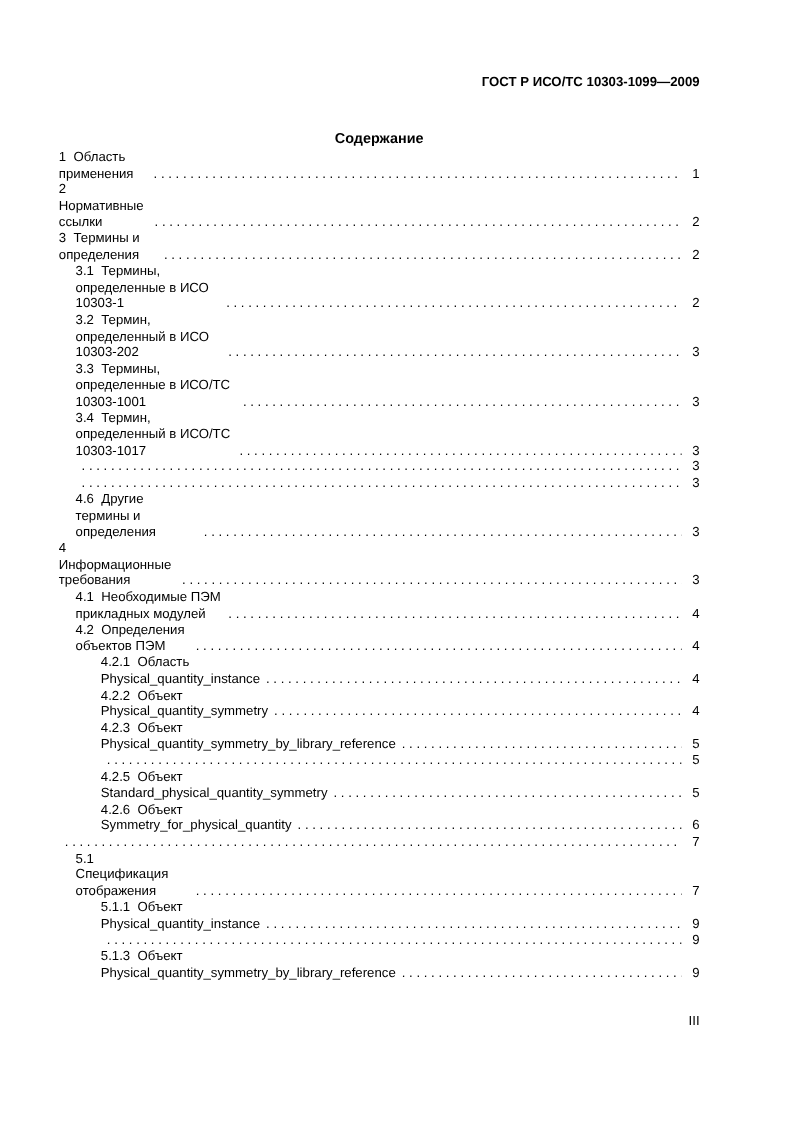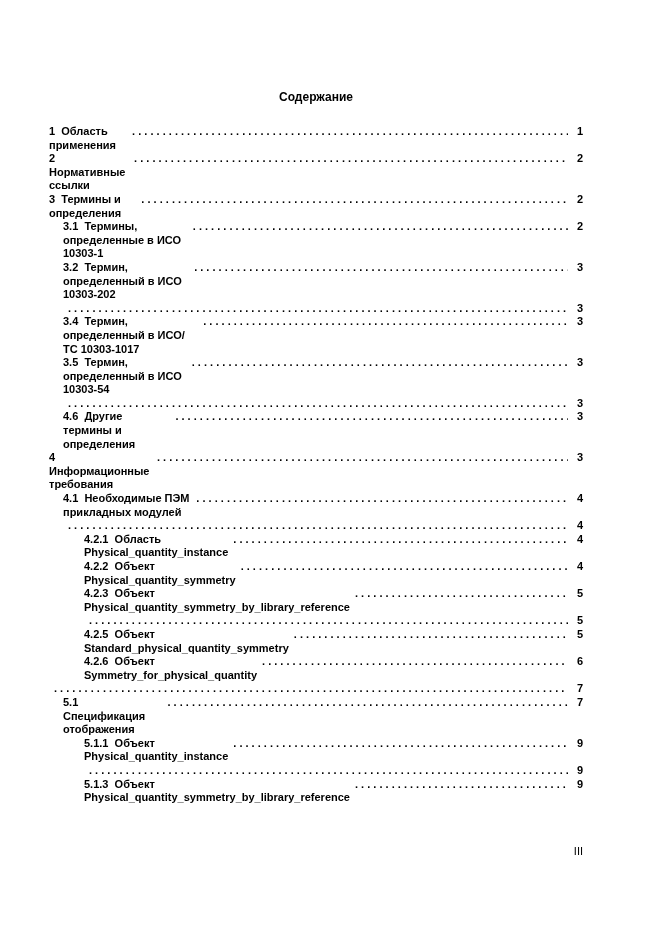--- a/index.html
+++ b/index.html
@@ -19,39 +19,38 @@
     top: 63px;
     left: 49px;
     right: 78px;
     text-align: right;
     font-weight: bold;
     font-size: 11px;
     white-space: nowrap;
   }
   .doc-title {
     position: absolute;
-    top: 90px;
+    top: 108px;
     left: 49px;
     right: 78px;
     text-align: center;
     font-weight: bold;
     font-size: 12px;
   }
   .toc {
     position: absolute;
     top: 125px;
     left: 49px;
     right: 78px;
   }
   .toc-row {
     display: flex;
-    align-items: flex-start;
+    align-items: flex-end;
     line-height: 13.6px;
     min-height: 13.6px;
-    font-weight: bold;
   }
   .indent-0 { padding-left: 0; }
   .indent-1 { padding-left: 14px; }
   .indent-2 { padding-left: 35px; }
   .toc-label { white-space: pre-wrap; }
   .toc-leader {
     flex: 1 1 auto;
     overflow: hidden;
     white-space: nowrap;
     margin: 0 2px 0 5px;
@@ -71,20 +70,21 @@
     left: 49px;
     right: 78px;
     text-align: right;
     font-size: 11px;
   }
 </style>
 </head>
 <body>
 
 <div class="page">
+  <div class="doc-header">ГОСТ Р ИСО/ТС 10303-1099—2009</div>
 
   <div class="doc-title">Содержание</div>
 
   <div class="toc">
       <div class="toc-row indent-0">
         <span class="toc-label">1  Область применения</span>
         <span class="toc-leader"></span>
         <span class="toc-page">1</span>
       </div>
       <div class="toc-row indent-0">
@@ -101,30 +101,30 @@
         <span class="toc-label">3.1  Термины, определенные в ИСО 10303-1</span>
         <span class="toc-leader"></span>
         <span class="toc-page">2</span>
       </div>
       <div class="toc-row indent-1">
         <span class="toc-label">3.2  Термин, определенный в ИСО 10303-202</span>
         <span class="toc-leader"></span>
         <span class="toc-page">3</span>
       </div>
       <div class="toc-row indent-1">
+        <span class="toc-label">3.3  Термины, определенные в ИСО/ТС 10303-1001</span>
         <span class="toc-leader"></span>
         <span class="toc-page">3</span>
       </div>
       <div class="toc-row indent-1">
         <span class="toc-label">3.4  Термин, определенный в ИСО/ТС 10303-1017</span>
         <span class="toc-leader"></span>
         <span class="toc-page">3</span>
       </div>
       <div class="toc-row indent-1">
-        <span class="toc-label">3.5  Термин, определенный в ИСО 10303-54</span>
         <span class="toc-leader"></span>
         <span class="toc-page">3</span>
       </div>
       <div class="toc-row indent-1">
         <span class="toc-leader"></span>
         <span class="toc-page">3</span>
       </div>
       <div class="toc-row indent-1">
         <span class="toc-label">4.6  Другие термины и определения</span>
         <span class="toc-leader"></span>
@@ -134,20 +134,21 @@
         <span class="toc-label">4  Информационные требования</span>
         <span class="toc-leader"></span>
         <span class="toc-page">3</span>
       </div>
       <div class="toc-row indent-1">
         <span class="toc-label">4.1  Необходимые ПЭМ прикладных модулей</span>
         <span class="toc-leader"></span>
         <span class="toc-page">4</span>
       </div>
       <div class="toc-row indent-1">
+        <span class="toc-label">4.2  Определения объектов ПЭМ</span>
         <span class="toc-leader"></span>
         <span class="toc-page">4</span>
       </div>
       <div class="toc-row indent-2">
         <span class="toc-label">4.2.1  Область Physical_quantity_instance</span>
         <span class="toc-leader"></span>
         <span class="toc-page">4</span>
       </div>
       <div class="toc-row indent-2">
         <span class="toc-label">4.2.2  Объект Physical_quantity_symmetry</span>

